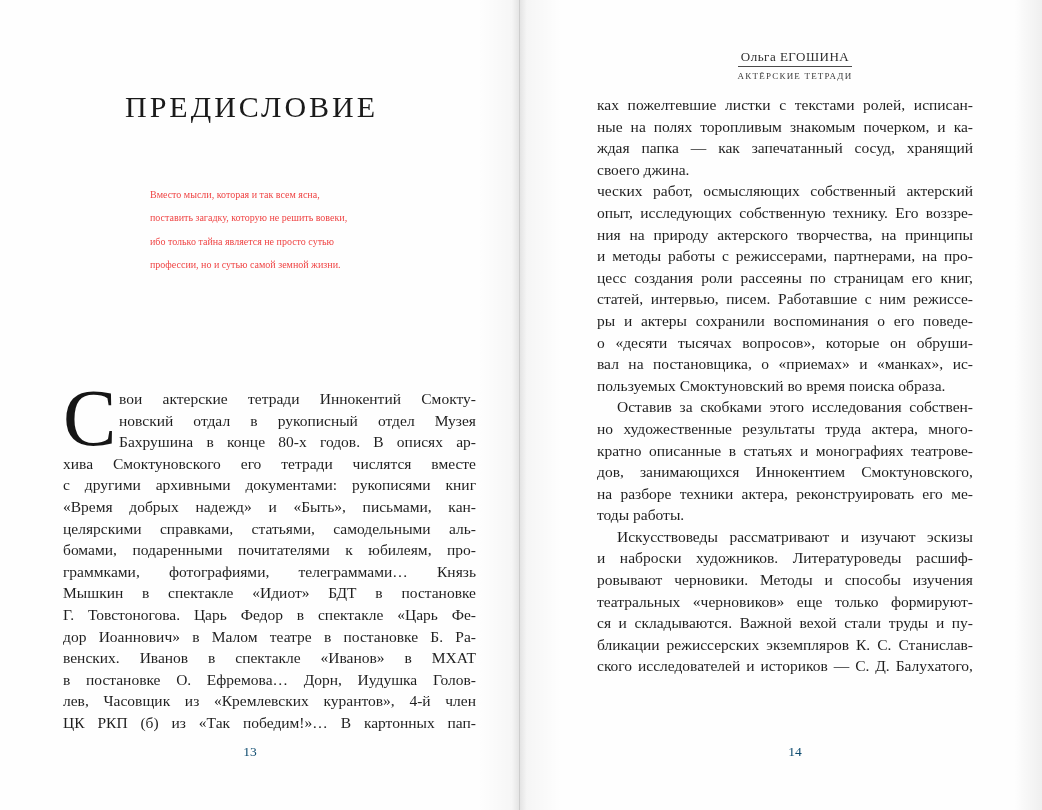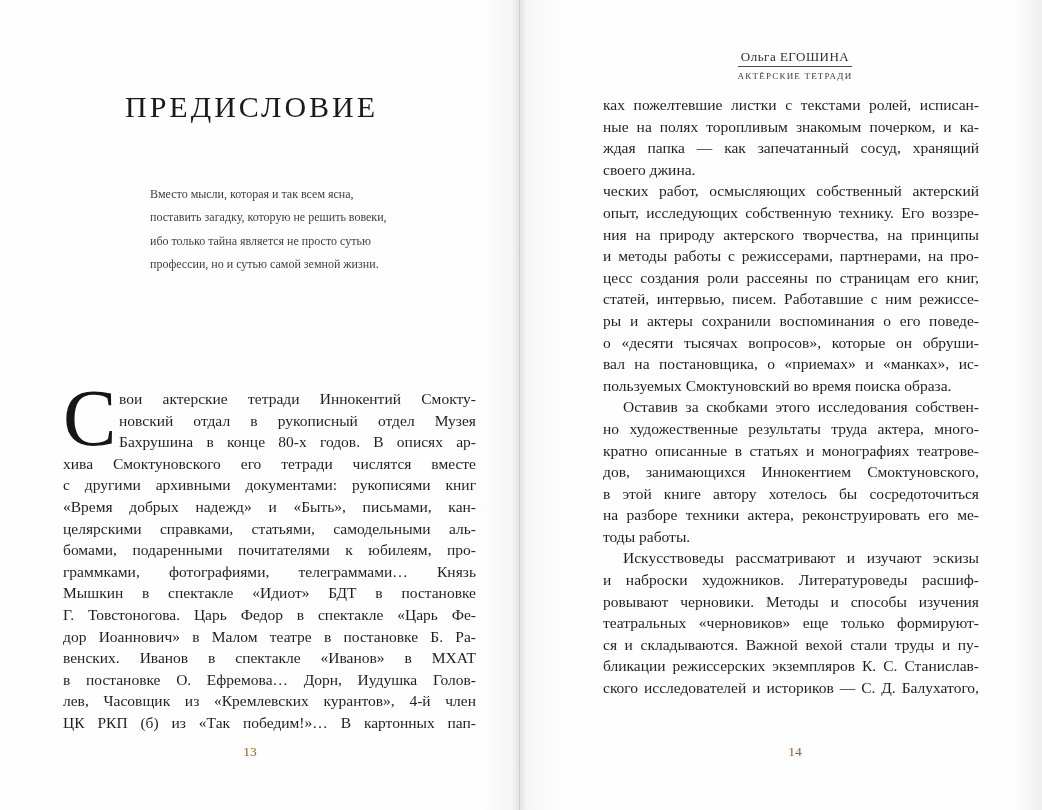--- a/index.html
+++ b/index.html
@@ -14,47 +14,47 @@
   .page-right{left:520px;width:522px;}
 
   
   .chapter-heading{
     position:absolute;left:125px;top:91px;margin:0;
     font-size:30px;font-weight:normal;letter-spacing:3px;
     color:#1a1a1a;line-height:32px;white-space:nowrap;
   }
   .epigraph{position:absolute;left:150px;top:183px;width:283px;}
   .ep-line{
-    font-size:12px;line-height:23.3px;height:23.3px;
-    white-space:nowrap;color:#404040;
+    font-size:10px;line-height:23.3px;height:23.3px;
+    white-space:nowrap;color:#ef4444;
   }
   .ep-attr{
     font-size:14.5px;line-height:23.3px;margin-top:0;
     font-style:italic;text-align:right;color:#242424;
   }
 
   .body-block{position:absolute;font-size:15.5px;color:#1f1f1f;}
   .body-left{left:63px;top:388px;width:413px;}
-  .body-right{left:83px;top:94px;width:376px;}
+  .body-right{left:77px;top:94px;width:376px;}
 
   .tline{
     line-height:21.6px;height:21.6px;overflow:hidden;
     text-align:justify;text-align-last:justify;
     white-space:normal;
   }
   .tline.end{text-align-last:left;}
   .tline.indent{text-indent:20px;}
 
   .dropcap{
     float:left;width:50px;height:58px;margin:1px 6px 0 0;
     font-size:80px;line-height:58px;color:#161616;
   }
 
   .pagenum{
-    position:absolute;top:745px;font-size:13.5px;color:#a16207;
+    position:absolute;top:745px;font-size:13.5px;color:#0c4a6e;
     text-align:center;line-height:14px;
   }
   .pagenum-left{left:0;width:500px;}
   .pagenum-right{left:87px;width:376px;}
 
   
   .running-header{position:absolute;left:87px;top:50px;width:376px;text-align:center;}
   .rh-author{
     font-size:13px;line-height:14px;letter-spacing:0.5px;color:#2d2d2d;
     white-space:nowrap;
@@ -141,21 +141,20 @@
       <div class="tline">статей, интервью, писем. Работавшие с ним режиссе-</div>
       <div class="tline">ры и актеры сохранили воспоминания о его поведе-</div>
       <div class="tline">о «десяти тысячах вопросов», которые он обруши-</div>
       <div class="tline">вал на постановщика, о «приемах» и «манках», ис-</div>
       <div class="tline end">пользуемых Смоктуновский во время поиска образа.</div>
 
       <div class="tline indent">Оставив за скобками этого исследования собствен-</div>
       <div class="tline">но художественные результаты труда актера, много-</div>
       <div class="tline">кратно описанные в статьях и монографиях театрове-</div>
       <div class="tline">дов, занимающихся Иннокентием Смоктуновского,</div>
-      <div class="tline">в этой книге автору хотелось бы сосредоточиться</div>
       <div class="tline">на разборе техники актера, реконструировать его ме-</div>
       <div class="tline end">тоды работы.</div>
 
       <div class="tline indent">Искусствоведы рассматривают и изучают эскизы</div>
       <div class="tline">и наброски художников. Литературоведы расшиф-</div>
       <div class="tline">ровывают черновики. Методы и способы изучения</div>
       <div class="tline">театральных «черновиков» еще только формируют-</div>
       <div class="tline">ся и складываются. Важной вехой стали труды и пу-</div>
       <div class="tline">бликации режиссерских экземпляров К. С. Станислав-</div>
       <div class="tline">ского исследователей и историков — С. Д. Балухатого,</div>

